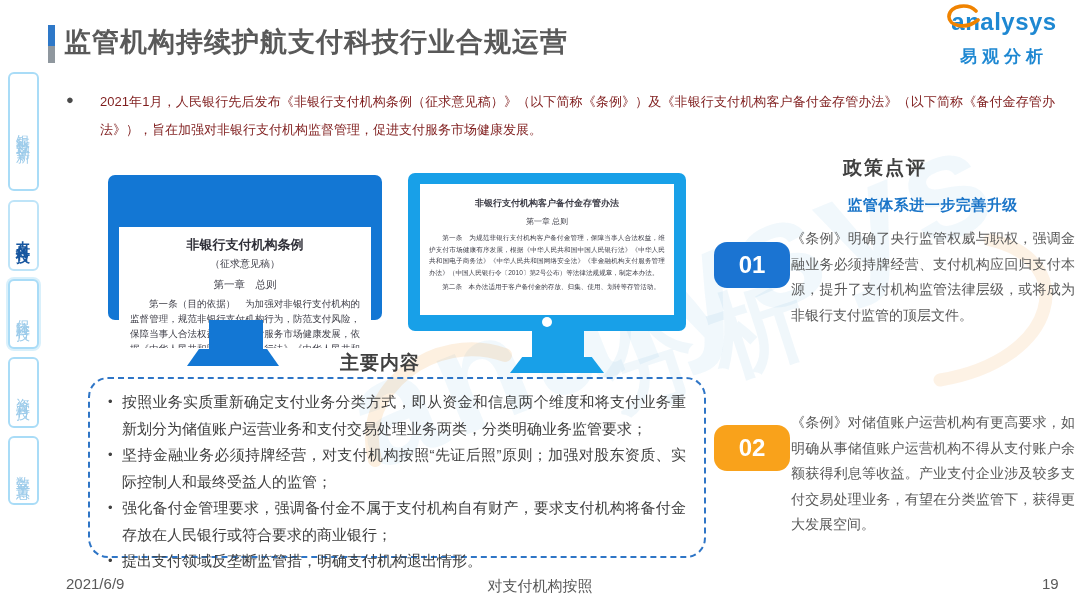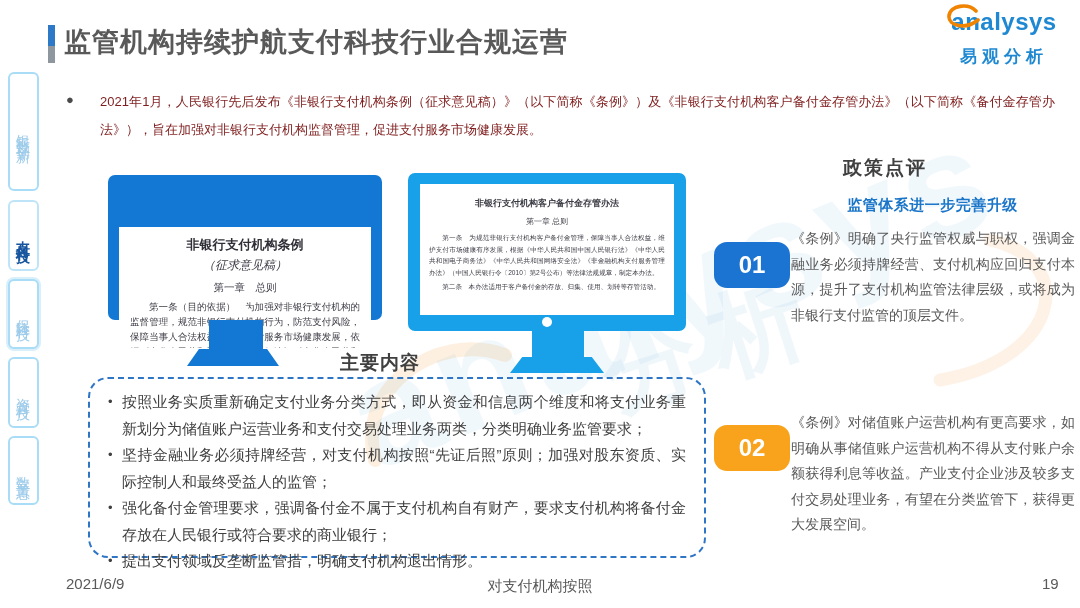--- a/index.html
+++ b/index.html
@@ -55,21 +55,21 @@
   .mbase { position:absolute; clip-path:polygon(13% 0, 87% 0, 100% 100%, 0 100%); }
   .blue1 { background:#1377d4; }
   .blue2 { background:#18a0e8; }
 
   .doc { color:#3c3c46; }
   .doc-title { text-align:center; font-weight:700; }
   .doc-sub, .doc-ch { text-align:center; }
   .doc-body { text-align:justify; text-indent:2em; }
   .screen-l { padding:9px 11px; }
   .screen-l .doc-title { font-size:13px; color:#2f2f38; }
-  .screen-l .doc-sub { font-size:12px; margin-top:3px;font-style:italic; }
+  .screen-l .doc-sub { font-size:10px; margin-top:3px; }
   .screen-l .doc-ch { font-size:10.5px; margin:7px 0 4px; }
   .screen-l .doc-body { font-size:9.5px; line-height:1.58; }
   .screen-r { padding:7px 9px; }
   .screen-r .doc-title { font-size:9px; margin-top:6px; }
   .screen-r .doc-ch { font-size:8px; margin:6px 0 2px; }
   .shrink { font-size:10px; line-height:1.75; transform:scale(0.66); transform-origin:0 0; width:151.5%; }
   .shrink p { text-indent:2em; text-align:justify; margin-top:5px; }
 
   .main-label { position:absolute; left:340px; top:350px; font-size:19px; font-weight:700; color:#404040; letter-spacing:1px; }
 

